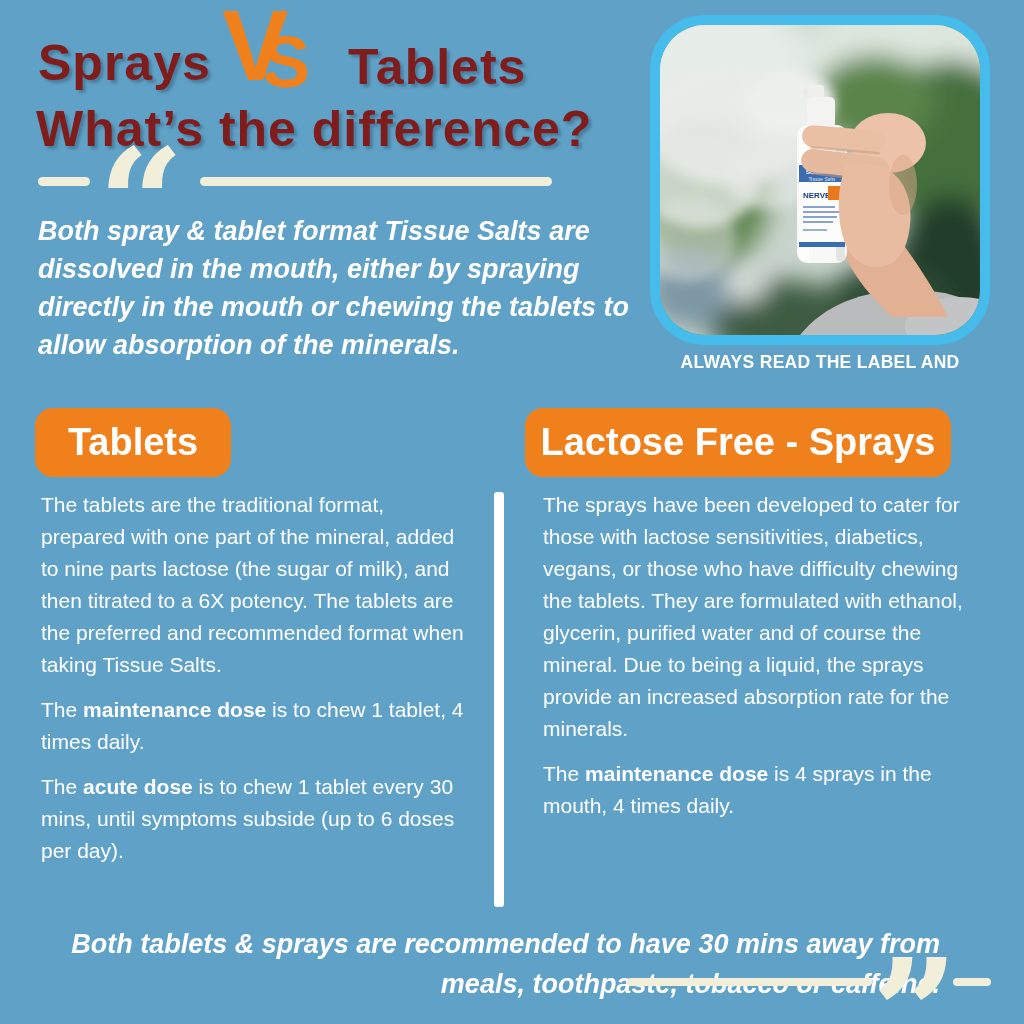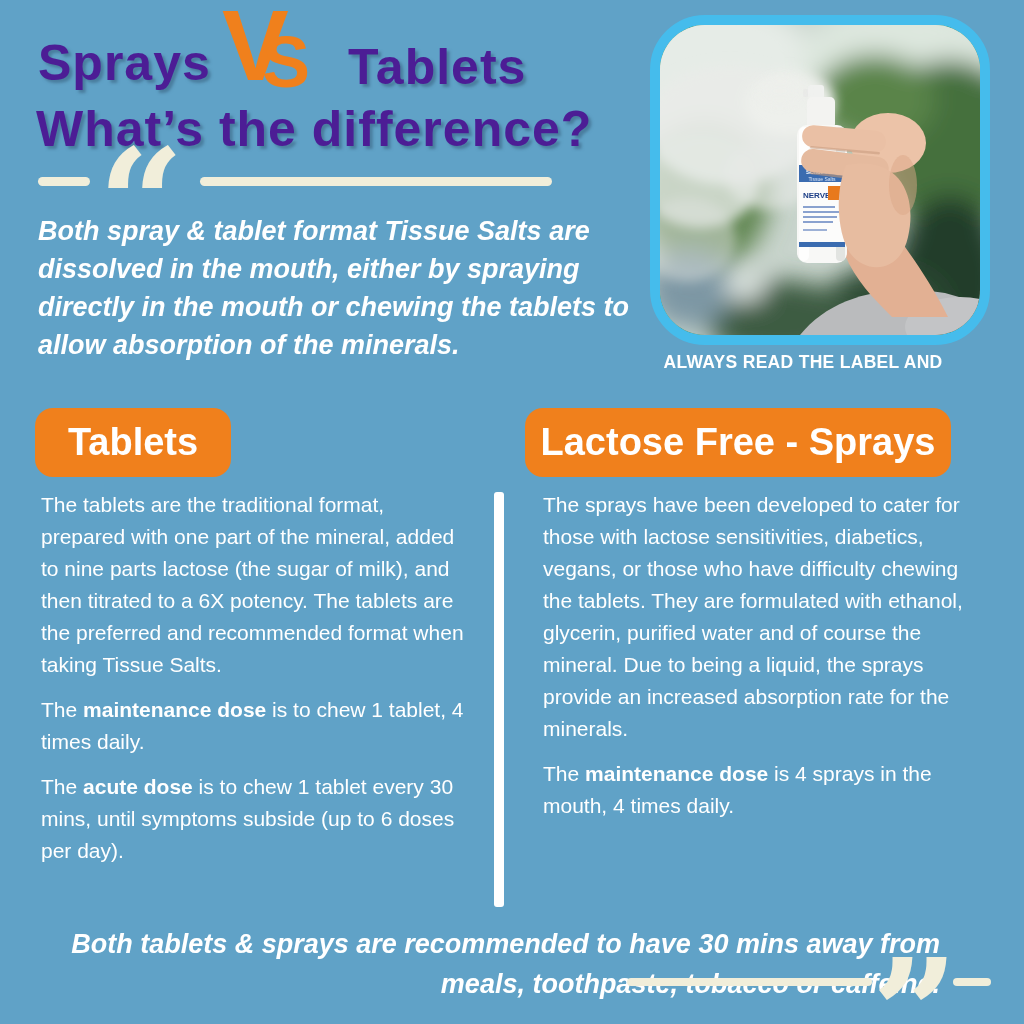--- a/index.html
+++ b/index.html
@@ -3,21 +3,21 @@
 <meta charset="utf-8">
 <style>
   html,body { margin:0; padding:0; background:#38607a; }
   .page {
     position:relative; width:1024px; height:1024px; overflow:hidden;
     background:#60A2C7;
     font-family:"Liberation Sans", sans-serif;
   }
   
   .h-title {
-    position:absolute; color:#4c1d95; font-weight:700; font-size:50px;
+    position:absolute; color:#7f1d1d; font-weight:700; font-size:50px;
     letter-spacing:1px; line-height:1;
     text-shadow:3px 3px 3px rgba(54,95,124,.55);
     white-space:nowrap;
   }
   #t-sprays  { left:38px;  top:38px; }
   #t-tablets { left:348px; top:42px; }
   #t-sub     { left:36px;  top:104px; }
   .vs { position:absolute; left:222px; top:0; width:115px; height:110px;
         color:#F0801C; font-weight:700; }
   .vs .v { position:absolute; left:0;  top:-5px; font-size:100px; line-height:1; }
@@ -42,21 +42,21 @@
   #intro  { left:38px; top:212px; width:600px; }
   #footer { left:35px; top:924px; width:905px; line-height:40px;text-align:right; }
   
   .photo-frame {
     position:absolute; left:650px; top:15px; width:340px; height:330px;
     border:10px solid #45BCEC; border-radius:55px; overflow:hidden;
     box-sizing:border-box; background:#15803d;
   }
   .photo-frame svg { display:block; width:100%; height:100%; }
   .caption {
-    position:absolute; left:618px; top:351px; width:370px; text-align:center;
+    position:absolute; left:635px; top:351px; width:370px; text-align:center;
     color:#ffffff; font-weight:700; font-size:17.5px; line-height:22px;
     letter-spacing:.3px;
   }
   
   .pill-btn {
     position:absolute; top:408px; height:69px; background:#F0801C;
     border-radius:18px; color:#ffffff; font-size:38px; font-weight:700;
     display:flex; align-items:center; justify-content:center;
     box-sizing:border-box; white-space:nowrap;
   }

